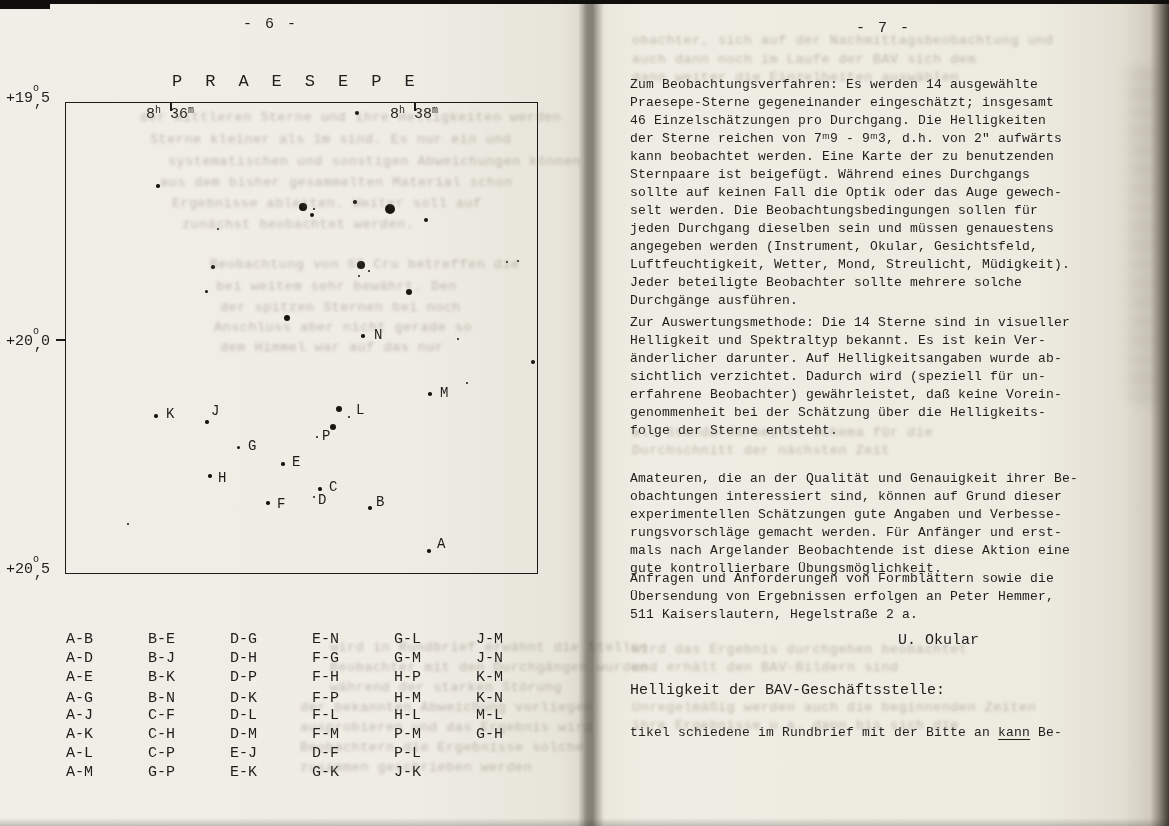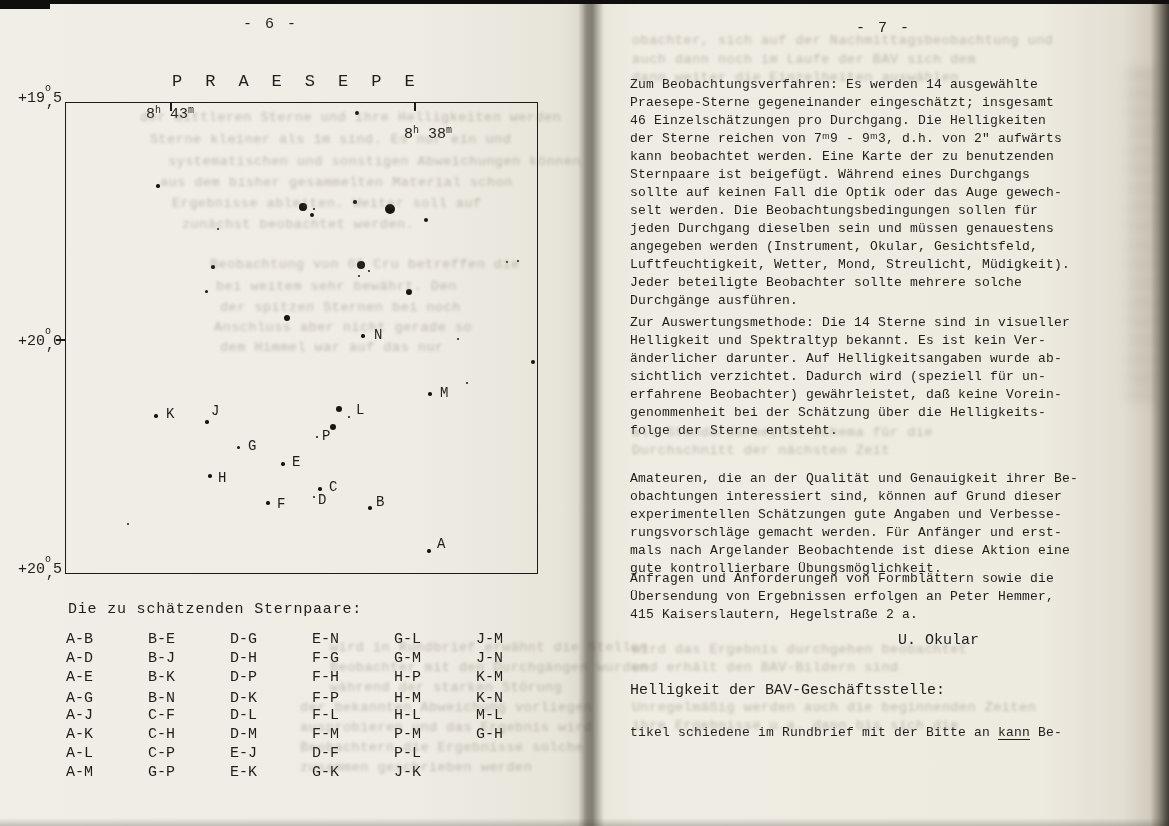--- a/index.html
+++ b/index.html
@@ -21,21 +21,21 @@
     background:linear-gradient(90deg,rgba(60,54,44,0) 0%,rgba(60,54,44,0.35) 45%,rgba(35,31,25,0.8) 100%);}
   .bottom-shade{position:absolute;left:0;top:818px;width:1169px;height:8px;
     background:linear-gradient(180deg,rgba(50,46,38,0) 0%,rgba(50,46,38,0.25) 100%);}
   .margin-smudge{position:absolute;left:1128px;top:70px;width:30px;height:330px;filter:blur(6px);
     background:repeating-linear-gradient(180deg,rgba(120,112,98,0.18) 0 9px,rgba(120,112,98,0.02) 9px 19px);}
   
   .page-number{position:absolute;font-size:15px;letter-spacing:2px;}
   
   .chart-frame{position:absolute;left:65px;top:102px;width:471px;height:470px;border:1.6px solid #1c1b19;}
   .chart-title{position:absolute;left:172px;top:72px;font-size:17px;letter-spacing:23px;white-space:nowrap;}
-  .dec-label{position:absolute;left:6px;width:56px;text-align:right;font-size:15px;white-space:nowrap;}
+  .dec-label{position:absolute;left:6px;width:56px;text-align:left;font-size:15px;white-space:nowrap;}
   .dstack{position:relative;display:inline-block;width:8px;height:14px;}
   .dstack .dg{position:absolute;left:0;top:-5px;font-size:10px;}
   .dstack .cm{position:absolute;left:1px;top:6px;font-size:14px;}
   .ra-label{position:absolute;top:106px;font-size:15px;white-space:nowrap;}
   .ra-label .sup{position:relative;top:-5px;font-size:10px;}
   .tick-v{position:absolute;width:1.6px;height:8px;background:#1c1b19;}
   .tick-h{position:absolute;width:9px;height:1.6px;background:#1c1b19;}
   .star{position:absolute;border-radius:50%;background:#17160f;}
   .star-label{position:absolute;font-size:14px;color:#1c1b19;}
   
@@ -55,22 +55,22 @@
 <body>
 
 <div class="page" id="left-page">
   <div class="page-number" style="left:243px;top:16px;">- 6 -</div>
   <div class="chart-title">PRAESEPE</div>
   <div class="chart-frame"></div>
   <div id="chart-layer">
       <div class="dec-label" style="top: 88px;"><span>+19</span><span class="dstack"><span class="dg">o</span><span class="cm">,</span></span><span>5</span></div>
       <div class="dec-label" style="top: 331px;"><span>+20</span><span class="dstack"><span class="dg">o</span><span class="cm">,</span></span><span>0</span></div>
       <div class="dec-label" style="top: 559px;"><span>+20</span><span class="dstack"><span class="dg">o</span><span class="cm">,</span></span><span>5</span></div>
-      <div class="ra-label" style="left: 146px;"><span>8</span><span class="sup">h</span><span> 43</span><span class="sup">m</span></div>
-      <div class="ra-label" style="left: 404px; margin-top: 20px;"><span>8</span><span class="sup">h</span><span> 38</span><span class="sup">m</span></div>
+      <div class="ra-label" style="left: 146px;"><span>8</span><span class="sup">h</span><span> 36</span><span class="sup">m</span></div>
+      <div class="ra-label" style="left: 390px;"><span>8</span><span class="sup">h</span><span> 38</span><span class="sup">m</span></div>
       <div class="tick-v" style="left: 170px; top: 103px;"></div>
       <div class="tick-v" style="left: 414px; top: 103px;"></div>
       <div class="tick-h" style="left: 56px; top: 339px;"></div>
       <div class="star" style="left: 354.7px; top: 110.7px; width: 4.6px; height: 4.6px;"></div>
       <div class="star" style="left: 156.3px; top: 184.3px; width: 3.4px; height: 3.4px;"></div>
       <div class="star" style="left: 299.3px; top: 203.3px; width: 7.4px; height: 7.4px;"></div>
       <div class="star" style="left: 312.7px; top: 207.7px; width: 2.6px; height: 2.6px;"></div>
       <div class="star" style="left: 310px; top: 213px; width: 4px; height: 4px;"></div>
       <div class="star" style="left: 353.3px; top: 200.3px; width: 3.4px; height: 3.4px;"></div>
       <div class="star" style="left: 385px; top: 204px; width: 10px; height: 10px;"></div>
@@ -113,21 +113,20 @@
       <div class="star" style="left: 266.3px; top: 501.3px; width: 3.4px; height: 3.4px;"></div>
       <div class="star-label" style="left: 277px; top: 496px;">F</div>
       <div class="star" style="left: 312.6px; top: 495.6px; width: 2.8px; height: 2.8px;"></div>
       <div class="star-label" style="left: 318px; top: 492px;">D</div>
       <div class="star" style="left: 368.3px; top: 506.3px; width: 3.4px; height: 3.4px;"></div>
       <div class="star-label" style="left: 376px; top: 494px;">B</div>
       <div class="star" style="left: 126.7px; top: 522.7px; width: 2.6px; height: 2.6px;"></div>
       <div class="star" style="left: 427.3px; top: 549.3px; width: 3.4px; height: 3.4px;"></div>
       <div class="star-label" style="left: 437px; top: 536px;">A</div>
     </div>
-  <div class="pairs-heading">Die zu schätzenden Sternpaare:</div>
   <div id="pairs-table">
       <div class="pair-row" style="top: 0px;"><span class="pair-cell">A-B</span><span class="pair-cell">B-E</span><span class="pair-cell">D-G</span><span class="pair-cell">E-N</span><span class="pair-cell">G-L</span><span class="pair-cell">J-M</span></div>
       <div class="pair-row" style="top: 19px;"><span class="pair-cell">A-D</span><span class="pair-cell">B-J</span><span class="pair-cell">D-H</span><span class="pair-cell">F-G</span><span class="pair-cell">G-M</span><span class="pair-cell">J-N</span></div>
       <div class="pair-row" style="top: 38px;"><span class="pair-cell">A-E</span><span class="pair-cell">B-K</span><span class="pair-cell">D-P</span><span class="pair-cell">F-H</span><span class="pair-cell">H-P</span><span class="pair-cell">K-M</span></div>
       <div class="pair-row" style="top: 59px;"><span class="pair-cell">A-G</span><span class="pair-cell">B-N</span><span class="pair-cell">D-K</span><span class="pair-cell">F-P</span><span class="pair-cell">H-M</span><span class="pair-cell">K-N</span></div>
       <div class="pair-row" style="top: 76px;"><span class="pair-cell">A-J</span><span class="pair-cell">C-F</span><span class="pair-cell">D-L</span><span class="pair-cell">F-L</span><span class="pair-cell">H-L</span><span class="pair-cell">M-L</span></div>
       <div class="pair-row" style="top: 95px;"><span class="pair-cell">A-K</span><span class="pair-cell">C-H</span><span class="pair-cell">D-M</span><span class="pair-cell">F-M</span><span class="pair-cell">P-M</span><span class="pair-cell">G-H</span></div>
       <div class="pair-row" style="top: 114px;"><span class="pair-cell">A-L</span><span class="pair-cell">C-P</span><span class="pair-cell">E-J</span><span class="pair-cell">D-F</span><span class="pair-cell">P-L</span><span class="pair-cell"></span></div>
       <div class="pair-row" style="top: 133px;"><span class="pair-cell">A-M</span><span class="pair-cell">G-P</span><span class="pair-cell">E-K</span><span class="pair-cell">G-K</span><span class="pair-cell">J-K</span><span class="pair-cell"></span></div>
     </div>
@@ -162,21 +161,21 @@
 genommenheit bei der Schätzung über die Helligkeits-
 folge der Sterne entsteht.</div>
     <div class="para" style="top: 470px;">Amateuren, die an der Qualität und Genauigkeit ihrer Be-
 obachtungen interessiert sind, können auf Grund dieser
 experimentellen Schätzungen gute Angaben und Verbesse-
 rungsvorschläge gemacht werden. Für Anfänger und erst-
 mals nach Argelander Beobachtende ist diese Aktion eine
 gute kontrollierbare Übungsmöglichkeit.</div>
     <div class="para" style="top: 570px;">Anfragen und Anforderungen von Formblättern sowie die
 Übersendung von Ergebnissen erfolgen an Peter Hemmer,
-415 Kaiserslautern, Hegelstraße 2 a.</div>
+511 Kaiserslautern, Hegelstraße 2 a.</div>
   </div>
 
 <div id="bleed-layer">
     <div class="bleed" style="left: 140px; top: 110px;">der mittleren Sterne und ihre Helligkeiten werden</div>
     <div class="bleed" style="left: 150px; top: 132px;">Sterne kleiner als 1m sind. Es nur ein und</div>
     <div class="bleed" style="left: 168px; top: 154px;">systematischen und sonstigen Abweichungen können</div>
     <div class="bleed" style="left: 160px; top: 175px;">aus dem bisher gesammelten Material schon</div>
     <div class="bleed" style="left: 172px; top: 196px;">Ergebnisse ableiten. Weiter soll auf</div>
     <div class="bleed" style="left: 182px; top: 217px;">zunächst beobachtet werden.</div>
     <div class="bleed" style="left: 210px; top: 257px;">Beobachtung von 65 Cru betreffen die</div>

